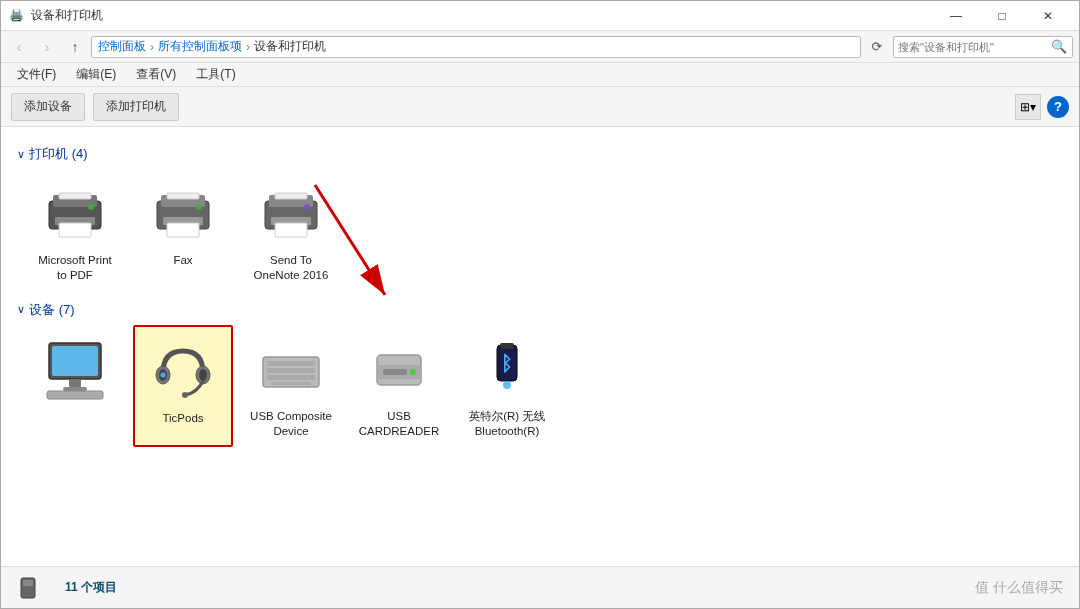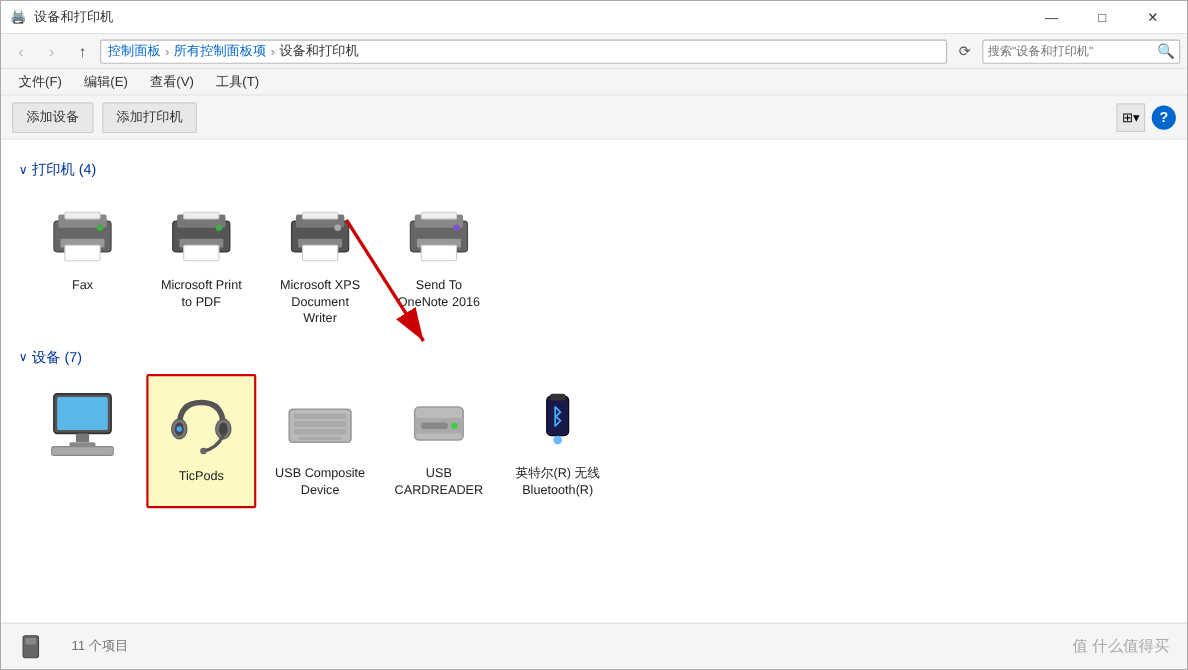--- a/index.html
+++ b/index.html
@@ -254,21 +254,22 @@
       align-items: center;
       padding: 0 16px;
       gap: 12px;
     }
     .status-icon {
       width: 36px;
       height: 36px;
     }
     .status-text {
       font-size: 12px;
-      color: #737373;
+      color: #0c4a6e;
+      font-weight: bold;
     }
     .statusbar-watermark {
       margin-left: auto;
       font-size: 14px;
       color: #aaa;
     }
 
     
     .win-ctrl { font-size: 12px; line-height: 1; }
   </style>
@@ -331,62 +332,49 @@
 
     <div class="section-header">
       <span class="section-chevron">∨</span>
       <span>打印机 (4)</span>
     </div>
     <div class="icon-grid">
 
       <div class="device-item">
         <div class="device-icon">
           <svg width="68" height="68" viewBox="0 0 68 68">
-
-            <rect x="8" y="22" width="52" height="28" rx="3" fill="#666" stroke="#444" stroke-width="1"></rect>
-            <rect x="12" y="16" width="44" height="12" rx="2" fill="#888"></rect>
-            <rect x="14" y="38" width="40" height="8" rx="1" fill="#999"></rect>
-
-            <rect x="18" y="44" width="32" height="14" rx="1" fill="#fff" stroke="#ccc" stroke-width="1"></rect>
-
-            <rect x="18" y="14" width="32" height="6" rx="1" fill="#eee" stroke="#ccc" stroke-width="1"></rect>
-
-            <circle cx="50" cy="28" r="3" fill="#4a4"></circle>
-          </svg>
-        </div>
-        <div class="device-label">Fax</div>
-      </div>
-
-      <div class="device-item">
-        <div class="device-icon">
-          <svg width="68" height="68" viewBox="0 0 68 68">
             <rect x="8" y="22" width="52" height="28" rx="3" fill="#555" stroke="#333" stroke-width="1"></rect>
             <rect x="12" y="16" width="44" height="12" rx="2" fill="#777"></rect>
             <rect x="14" y="38" width="40" height="8" rx="1" fill="#888"></rect>
             <rect x="18" y="44" width="32" height="14" rx="1" fill="#fff" stroke="#ccc" stroke-width="1"></rect>
             <rect x="18" y="14" width="32" height="6" rx="1" fill="#eee" stroke="#ccc" stroke-width="1"></rect>
             <circle cx="50" cy="28" r="3" fill="#4a4"></circle>
           </svg>
         </div>
         <div class="device-label">Microsoft Print<br>to PDF</div>
       </div>
 
       <div class="device-item">
         <div class="device-icon">
           <svg width="68" height="68" viewBox="0 0 68 68">
-            <rect x="8" y="22" width="52" height="28" rx="3" fill="#555" stroke="#333" stroke-width="1"></rect>
-            <rect x="12" y="16" width="44" height="12" rx="2" fill="#777"></rect>
-            <rect x="14" y="38" width="40" height="8" rx="1" fill="#888"></rect>
+
+            <rect x="8" y="22" width="52" height="28" rx="3" fill="#666" stroke="#444" stroke-width="1"></rect>
+            <rect x="12" y="16" width="44" height="12" rx="2" fill="#888"></rect>
+            <rect x="14" y="38" width="40" height="8" rx="1" fill="#999"></rect>
+
             <rect x="18" y="44" width="32" height="14" rx="1" fill="#fff" stroke="#ccc" stroke-width="1"></rect>
+
             <rect x="18" y="14" width="32" height="6" rx="1" fill="#eee" stroke="#ccc" stroke-width="1"></rect>
-            <circle cx="50" cy="28" r="3" fill="#aaa"></circle>
-          </svg>
-        </div>
-        <div class="device-label">Microsoft XPS<br>Document<br>Writer</div>
-      </div>
+
+            <circle cx="50" cy="28" r="3" fill="#4a4"></circle>
+          </svg>
+        </div>
+        <div class="device-label">Fax</div>
+      </div>
+
 
       <div class="device-item">
         <div class="device-icon">
           <svg width="68" height="68" viewBox="0 0 68 68">
             <rect x="8" y="22" width="52" height="28" rx="3" fill="#666" stroke="#444" stroke-width="1"></rect>
             <rect x="12" y="16" width="44" height="12" rx="2" fill="#888"></rect>
             <rect x="14" y="38" width="40" height="8" rx="1" fill="#999"></rect>
             <rect x="18" y="44" width="32" height="14" rx="1" fill="#fff" stroke="#ccc" stroke-width="1"></rect>
             <rect x="18" y="14" width="32" height="6" rx="1" fill="#eee" stroke="#ccc" stroke-width="1"></rect>
             <circle cx="50" cy="28" r="3" fill="#7952cc"></circle>

